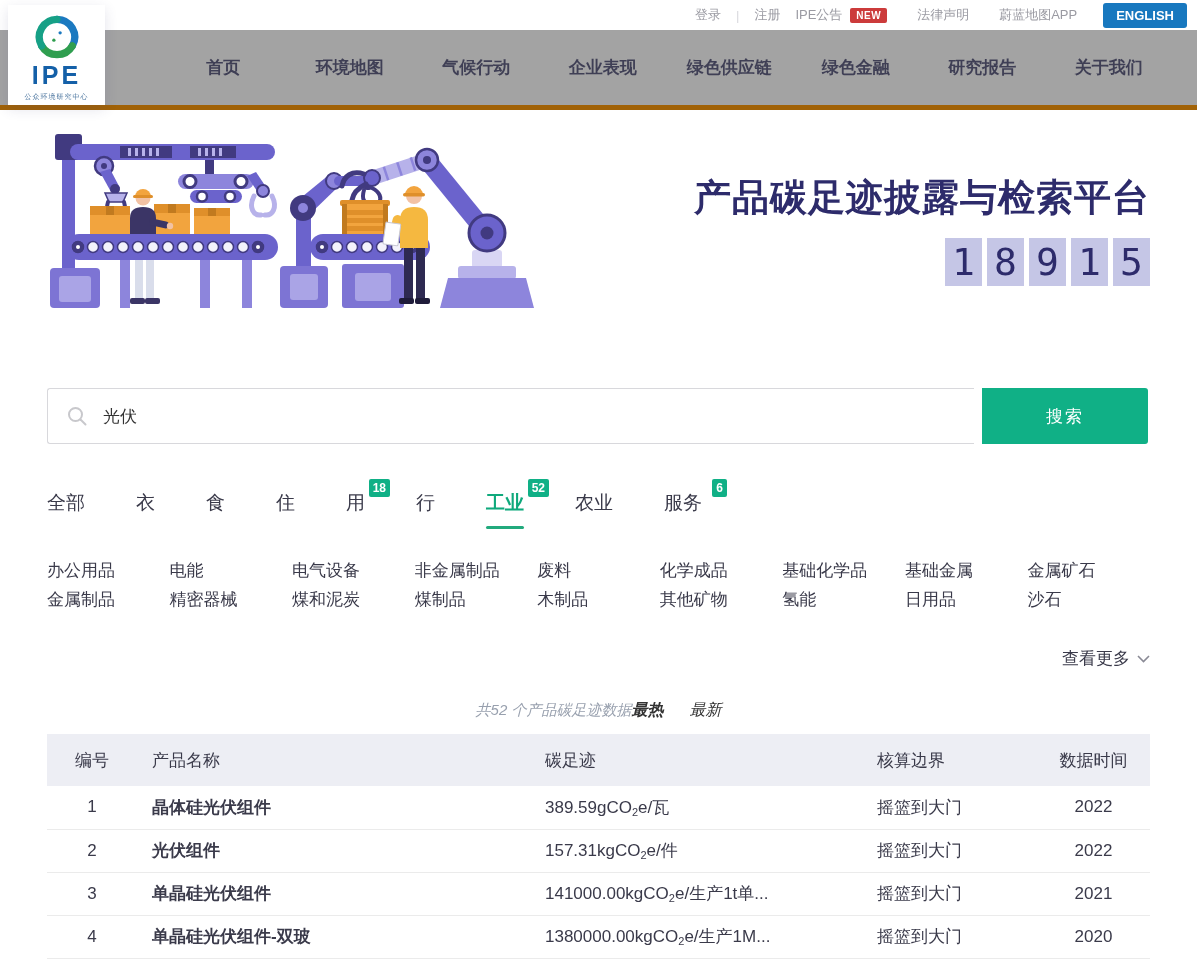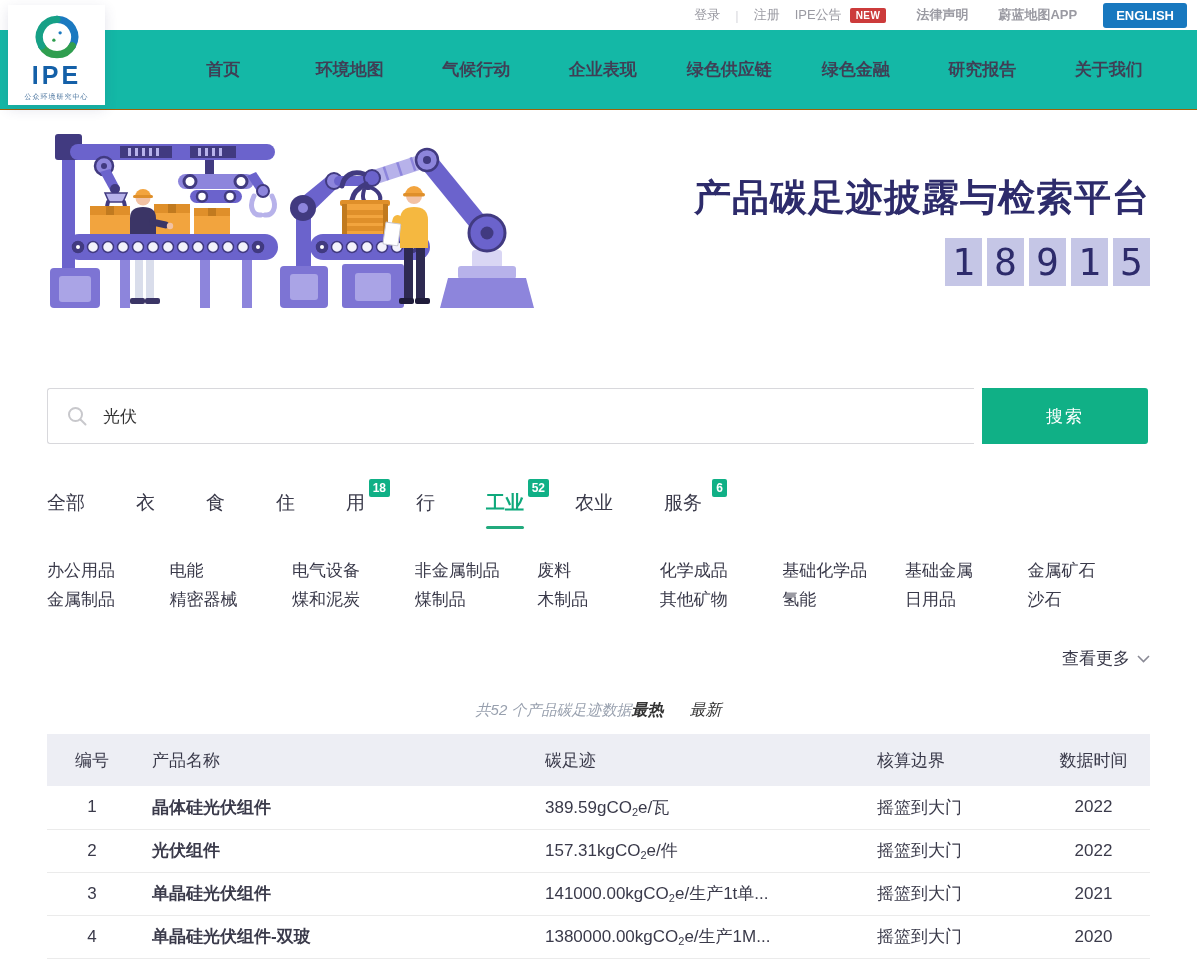--- a/index.html
+++ b/index.html
@@ -9,25 +9,25 @@
     background:#fff; color:#3a3a4a;
     font-family:"Liberation Sans","DejaVu Sans",sans-serif;
   }
   .page { position:relative; width:1197px; height:788px; }
 
   
   .topbar { height:30px; display:flex; align-items:center; justify-content:flex-end; padding-right:10px; font-size:13px; color:#9a9aa2; }
   .topbar .tlink { color:#9a9aa2; cursor:pointer; margin-left:15px; }
   .topbar .sep { color:#d9d9de; margin-left:15px; }
   .new-badge { background:#cc3b3b; color:#fff; font-size:10px; font-weight:700; padding:2px 6px; border-radius:2px; margin-left:8px; letter-spacing:.5px; }
-  .gap-big { margin-left:30px !important;font-weight:bold; }
+  .gap-big { margin-left:30px !important; }
   .english-btn { background:#1878bf; color:#fff; border:none; font-size:13px; font-weight:700; padding:5px 13px; border-radius:3px; cursor:pointer; margin-left:26px; font-family:inherit; }
 
   
-  .mainnav { height:80px; background:#14b8a6; border-bottom:1px solid #a16207; }
+  .mainnav { height:80px; background:#a3a3a3; border-bottom:5px solid #a16207; }
   .nav-list { list-style:none; margin:0; padding:0 25px 0 160px; height:100%; display:flex; align-items:center; }
   .nav-item { flex:1; text-align:center; font-size:17px; font-weight:700; color:#3f3f55; cursor:pointer; white-space:nowrap; }
 
   .logo-card { position:absolute; left:8px; top:5px; width:97px; height:100px; background:#fff; z-index:5;
     box-shadow:0 4px 12px rgba(60,60,110,.14); display:flex; flex-direction:column; align-items:center; cursor:pointer; }
   .logo-text { font-size:25px; font-weight:700; color:#1460a8; letter-spacing:3px; line-height:1; margin-top:1px; }
   .logo-sub { font-size:7px; color:#46719c; margin-top:4px; letter-spacing:1px; }
 
   
   .hero { position:relative; height:230px; background:#fff; }

